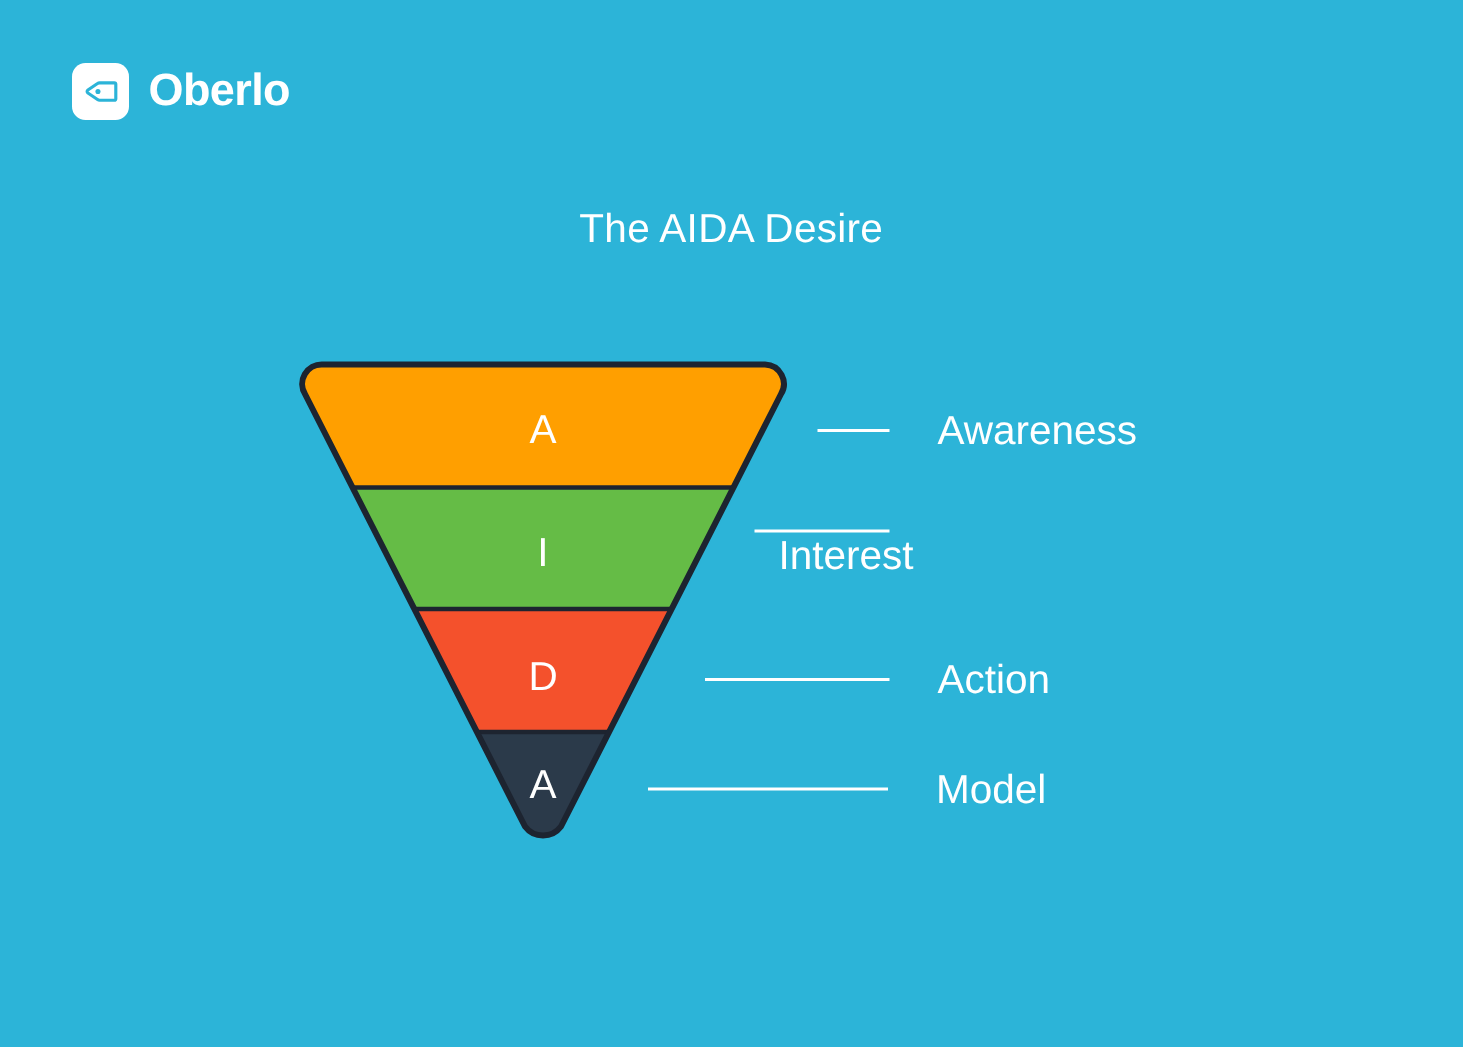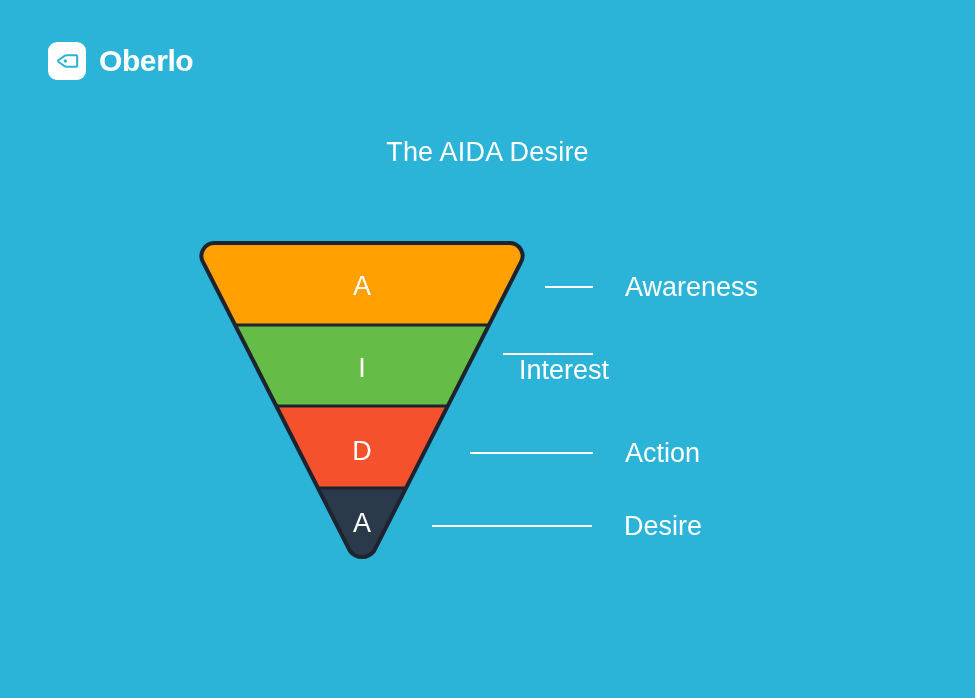--- a/index.html
+++ b/index.html
@@ -102,17 +102,17 @@
     <div class="legend-row r1">
       <span class="legend-line"></span>
       <span class="legend-label">Interest</span>
     </div>
     <div class="legend-row r2">
       <span class="legend-line"></span>
       <span class="legend-label">Action</span>
     </div>
     <div class="legend-row r3">
       <span class="legend-line"></span>
-      <span class="legend-label">Desire</span>
+      <span class="legend-label">Model</span>
     </div>
   </div>
 
 </div>
 
 </body></html>

